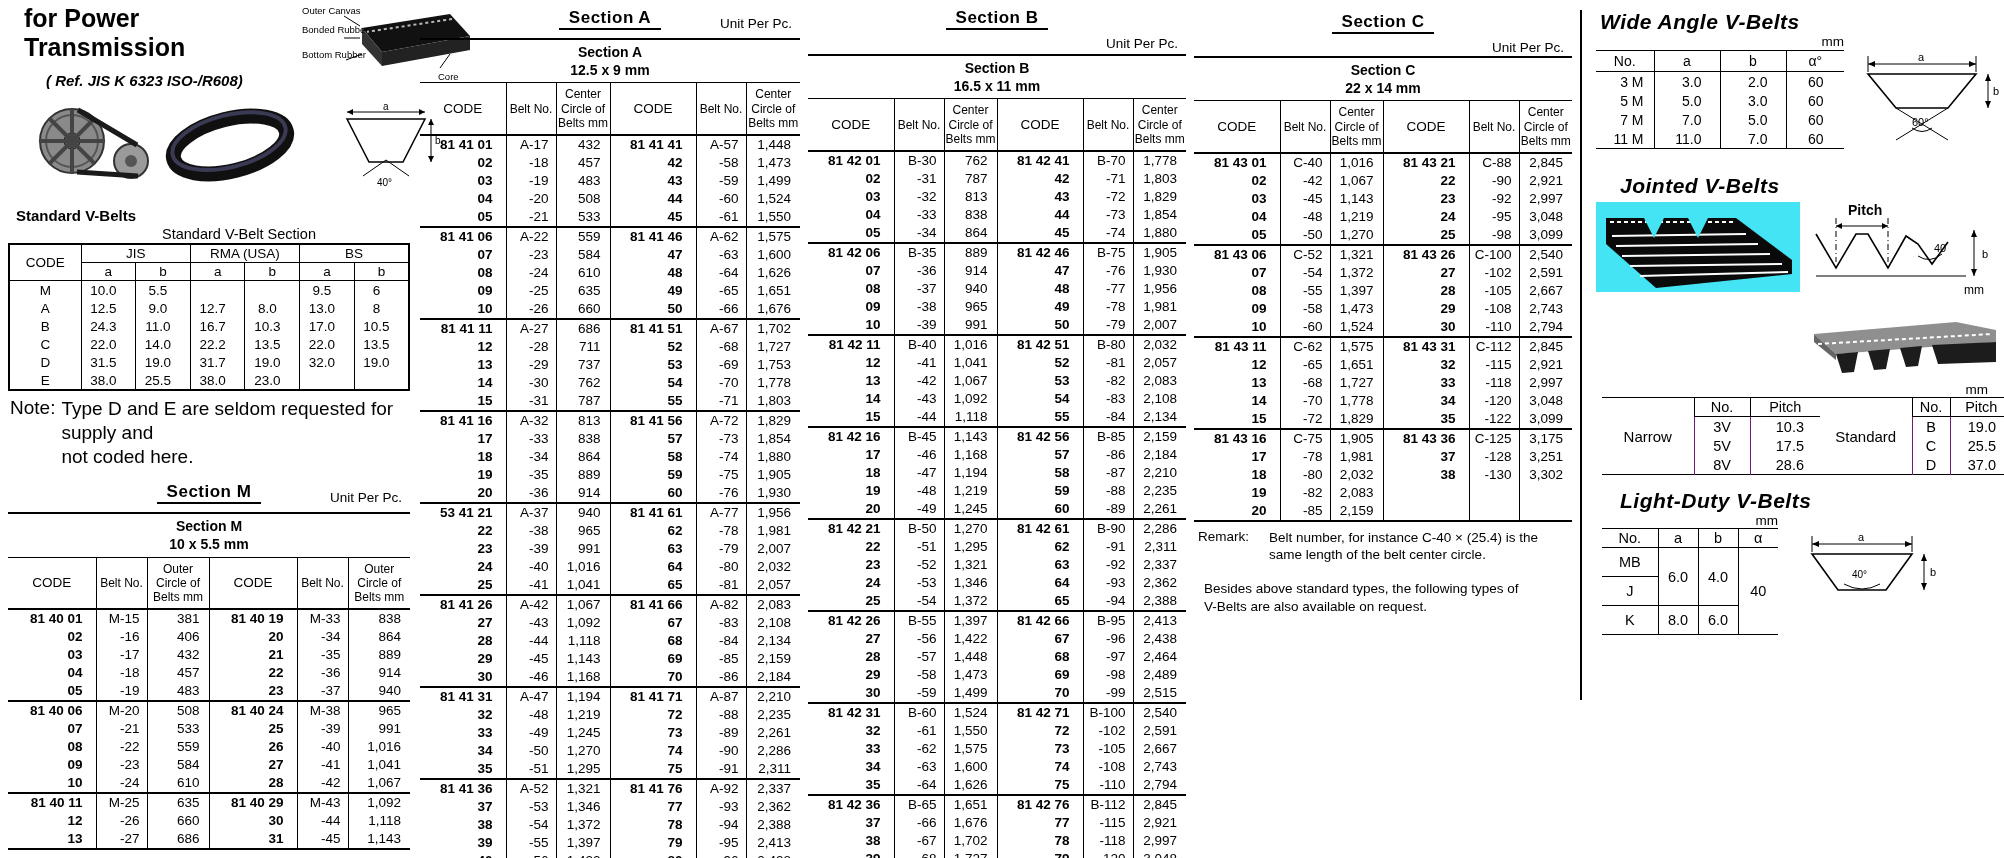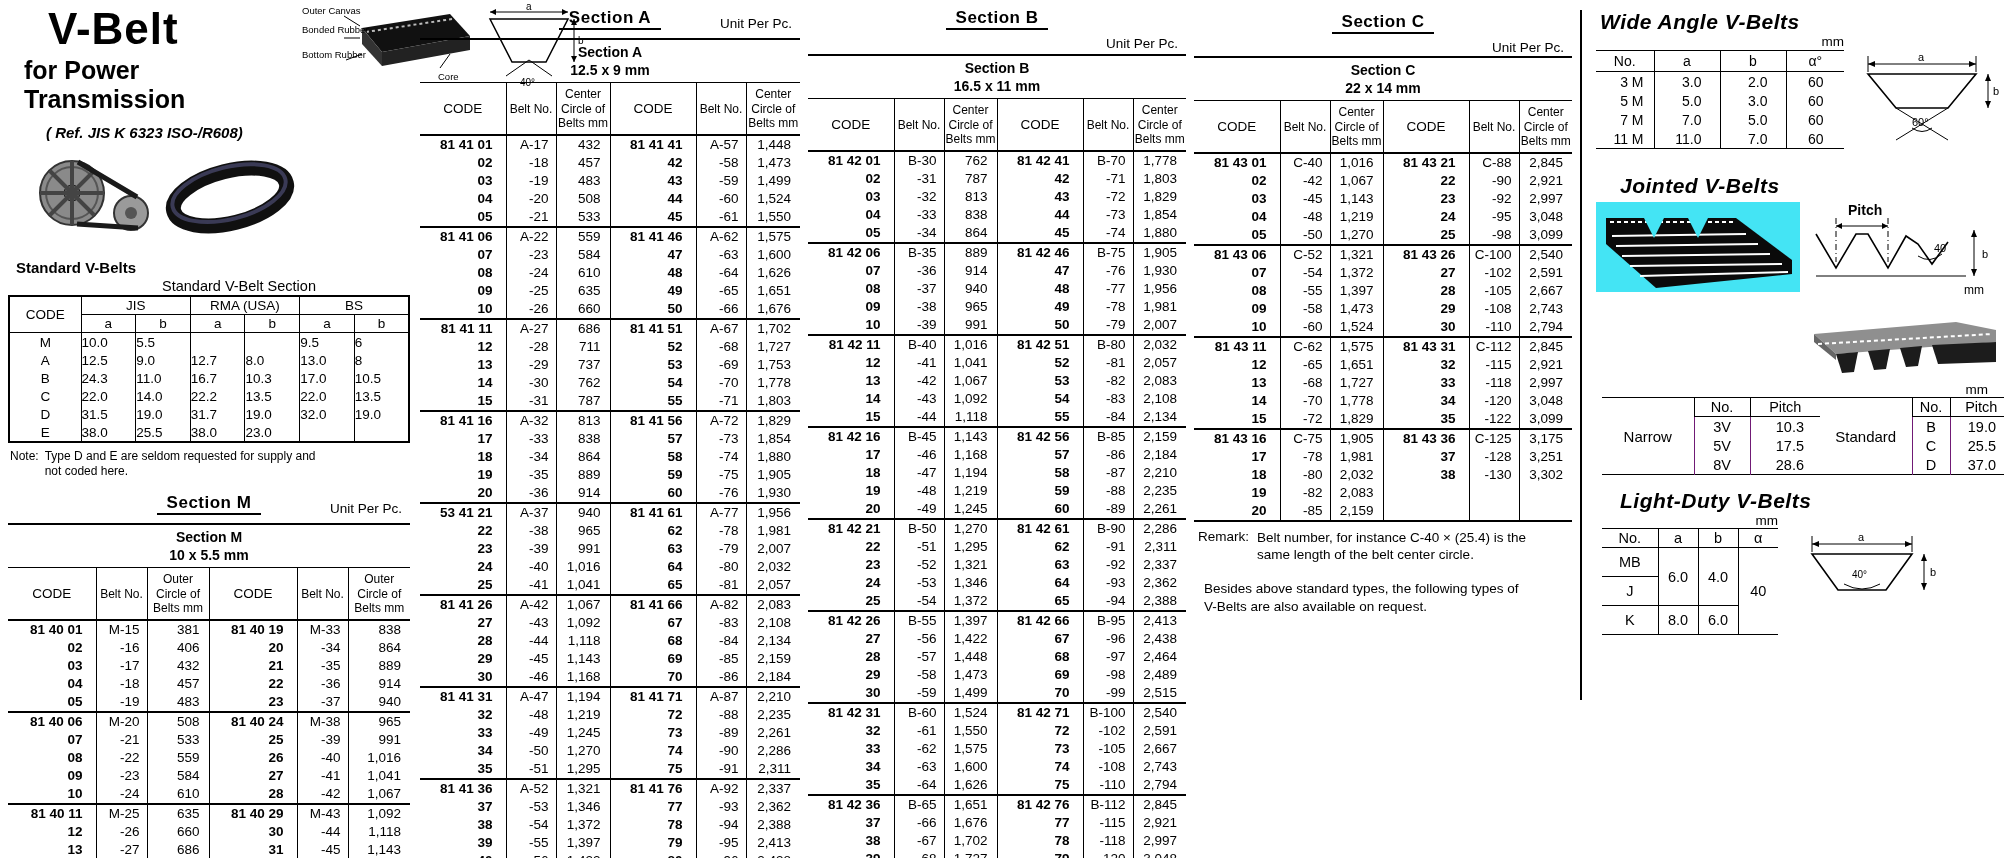--- a/index.html
+++ b/index.html
@@ -12,52 +12,52 @@
   .col-c{left:1194px;width:378px;top:10px;}
   .vdivider{position:absolute;left:1580px;top:10px;width:2px;height:690px;background:#000;}
   .col-right{left:1596px;width:402px;}
 
   
   .top-left{display:flex;}
   .title-block{flex:1;padding-left:16px;}
   .vbelt-title{font-size:44px;font-weight:bold;margin:2px 0 0 24px;letter-spacing:1px;}
   .vbelt-sub{font-size:25px;font-weight:bold;margin:2px 0 0 0;}
   .vbelt-ref{font-size:15px;font-weight:bold;font-style:italic;margin:10px 0 0 22px;}
-  .right-illus{width:176px;display:flex;}
+  .right-illus{width:176px;display:flex;flex-direction:column;align-items:center;}
   .photos{display:flex;align-items:center;gap:4px;margin:6px 0 0 10px;}
   .std-label{font-size:15px;font-weight:bold;margin:8px 0 2px 8px;}
   .std-title{text-align:center;font-size:14.5px;margin:0 0 1px 60px;}
   .std-table{border-collapse:collapse;width:100%;border:2px solid #000;table-layout:fixed;}
   .std-table th{font-weight:normal;font-size:13.5px;border:1px solid #000;padding:1px 2px;}
   .std-table thead tr:first-child th{border-bottom:1.5px solid #000;}
   .std-table td{font-size:13.5px;height:18px;border-left:1px solid #000;border-right:1px solid #000;
-                text-align:left;padding:0 10px 0 0;white-space:nowrap;}
+                text-align:center;padding:0 10px 0 0;white-space:nowrap;}
   .std-table td.codecell{text-align:center;padding:0;}
-  .note{display:flex;gap:6px;font-size:12px;margin:6px 0 0 2px;}
+  .note{display:flex;gap:6px;font-size:19px;margin:6px 0 0 2px;}
   .note .ntext{line-height:1.25;}
 
   
   .sec-headrow{position:relative;text-align:center;margin:2px 0 6px;height:24px;}
   .sec-heading{font-weight:bold;font-size:17px;border-bottom:2px solid #000;padding:0 10px 1px;letter-spacing:.5px;}
   .unit{position:absolute;right:8px;bottom:1px;font-size:13.5px;}
   .unit-below{bottom:-19px;}
   .band{border-top:2px solid #000;border-bottom:1.5px solid #000;text-align:center;font-weight:bold;
         font-size:14px;line-height:1.3;padding:3px 0;}
   .sec-table{border-collapse:collapse;width:100%;border-bottom:2px solid #000;table-layout:fixed;}
   .sec-table th{font-weight:normal;font-size:12px;line-height:1.18;text-align:center;
                 padding:4px 0;border-right:1px solid #000;}
   .sec-table th.codeh{font-size:13.5px;}
   .sec-table thead{border-bottom:2px solid #000;}
   .sec-table tbody{border-top:2px solid #000;}
   .sec-table td{font-size:13.5px;height:16px;line-height:16px;border-right:1px solid #000;white-space:nowrap;overflow:hidden;}
   .sec-table th:last-child,.sec-table td:last-child{border-right:none;}
   .sec-table td.code{font-weight:bold;text-align:right;padding-right:13px;}
   .sec-table td.belt{text-align:right;padding-right:7px;}
   .sec-table td.val{text-align:right;padding-right:9px;}
-  .remark{display:flex;gap:8px;font-size:13.5px;margin:7px 0 0 4px;}
+  .remark{display:flex;gap:20px;font-size:13.5px;margin:7px 0 0 4px;}
   .remark .rtext{line-height:1.3;}
   .besides{font-size:13.5px;line-height:1.35;margin:16px 0 0 10px;}
 
   
   .rp-heading{font-style:italic;font-weight:bold;font-size:21px;margin:10px 0 0 4px;letter-spacing:.5px;}
   .mm-label{font-size:13.5px;text-align:right;}
   .wa-row{display:flex;gap:10px;align-items:flex-start;margin-top:1px;}
   .wa-table{border-collapse:collapse;width:248px;border-top:1.5px solid #000;border-bottom:1.5px solid #000;table-layout:fixed;}
   .wa-table th{font-weight:normal;font-size:14px;border-right:1px solid #000;padding:2px 0;}
   .wa-table thead{border-bottom:1.5px solid #000;}
@@ -79,21 +79,20 @@
   svg text{font-family:"Liberation Sans",sans-serif;}
 </style>
 </head>
 <body>
 
 <div id="page">
 
   <div class="col col-left">
     <div class="top-left">
       <div class="title-block">
-        <div class="vbelt-title">V-Belt</div>
         <div class="vbelt-sub">for Power Transmission</div>
         <div class="vbelt-ref">( Ref. JIS K 6323 ISO-/R608)</div>
         <div class="photos">
           <span>
             <svg width="122" height="100" viewBox="0 0 122 100">
               <circle cx="38" cy="46" r="32" fill="#8a8a8a" stroke="#333" stroke-width="2"></circle>
               <circle cx="38" cy="46" r="26" fill="none" stroke="#555" stroke-width="2"></circle>
               <circle cx="38" cy="46" r="8" fill="#555" stroke="#222"></circle>
               <path d="M38 14 L38 78 M6 46 L70 46 M16 24 L60 68 M60 24 L16 68" stroke="#444" stroke-width="4"></path>
               <circle cx="97" cy="66" r="17" fill="#9a9a9a" stroke="#333" stroke-width="2"></circle>

